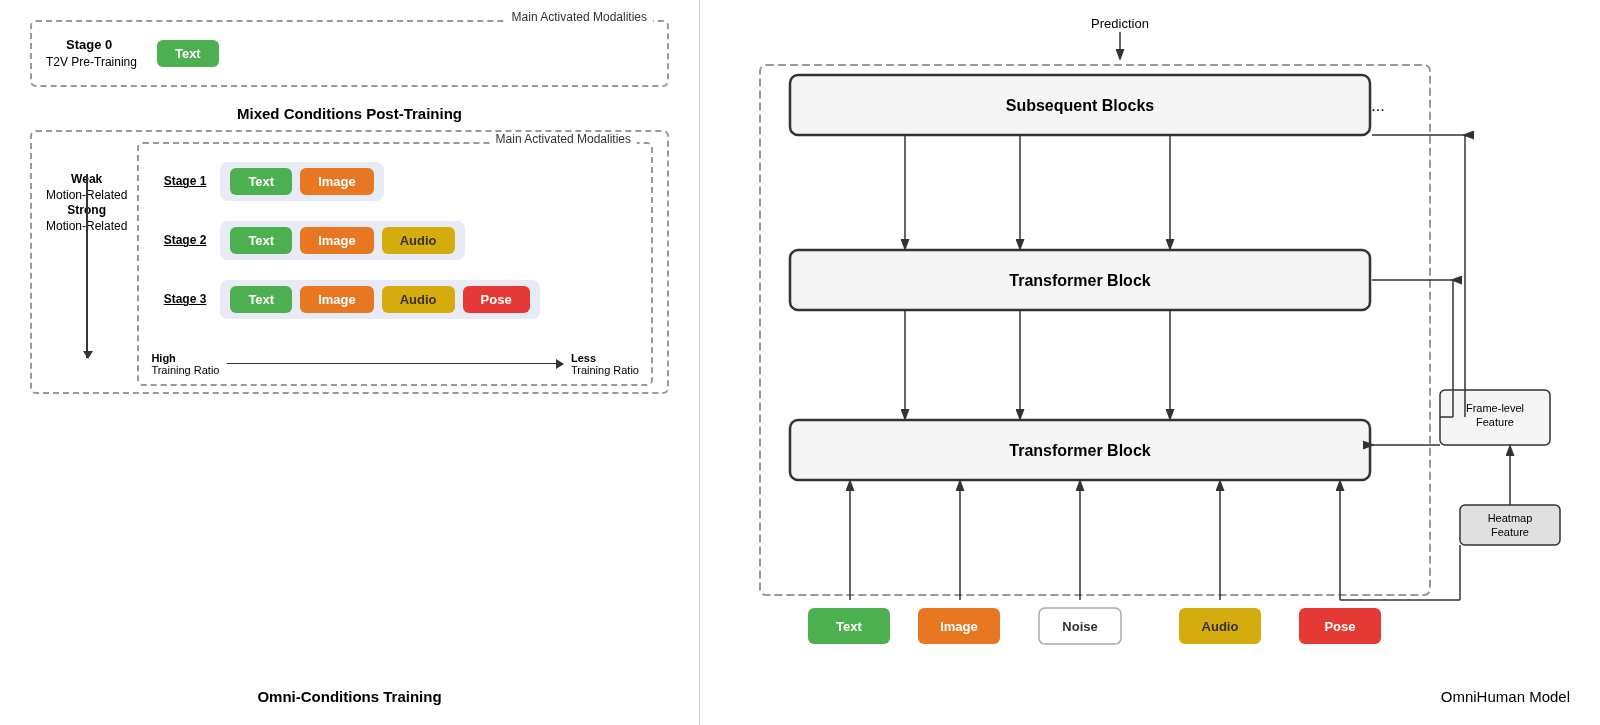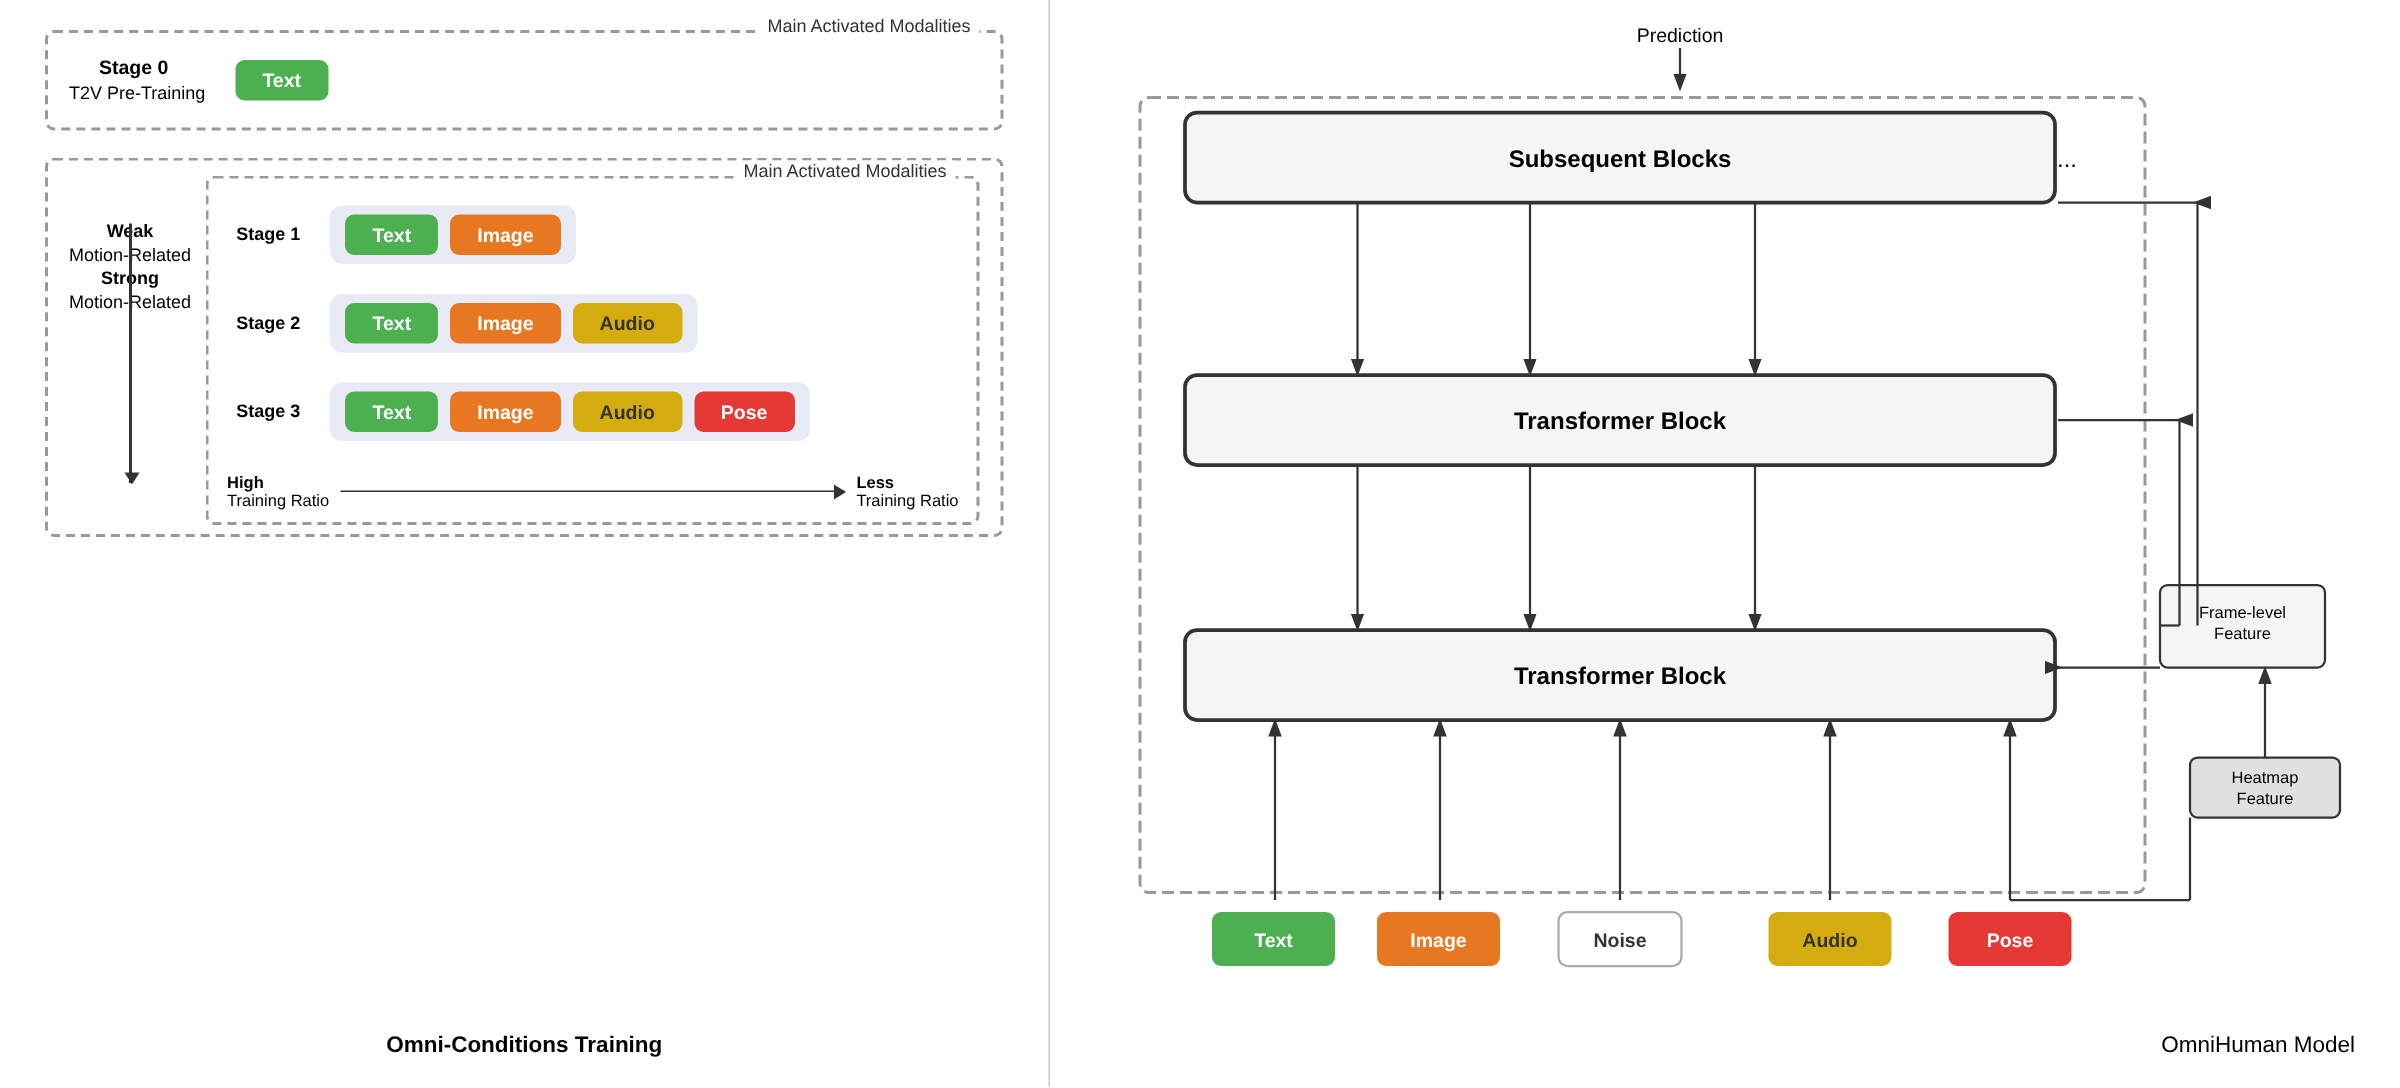--- a/index.html
+++ b/index.html
@@ -165,28 +165,29 @@
     .stage-row {
       display: flex;
       align-items: center;
       gap: 14px;
       padding: 10px 0;
     }
     .stage-row-label {
       font-size: 12px;
       font-weight: bold;
       min-width: 55px;
-      text-align: center;
+      text-align: right;
+      text-decoration: underline;
     }
 
     
     .training-ratio-row {
       display: flex;
       align-items: center;
-      margin-top: 12px;
+      margin-top: 23px;
       font-size: 11px;
       gap: 4px;
     }
     .ratio-arrow {
       flex: 1;
       height: 0;
       border-top: 1.5px solid #333;
       position: relative;
       margin: 0 4px;
     }
@@ -226,20 +227,21 @@
     <div class="stage0-content">
       <div class="stage0-label">
         <strong>Stage 0</strong><br>
         <span>T2V Pre-Training</span>
       </div>
       <div class="chip chip-green">Text</div>
     </div>
   </div>
 
   <div>
+    <div class="mixed-title">Mixed Conditions Post-Training</div>
     <div class="dashed-box" style="padding: 10px 14px 6px 14px;">
       <div class="mixed-inner">
 
         <div class="weak-strong-col">
           <div class="weak-label">
             <strong>Weak</strong><br><span>Motion-Related</span>
           </div>
           <div class="arrow-down"></div>
           <div class="strong-label">
             <strong>Strong</strong><br><span>Motion-Related</span>

